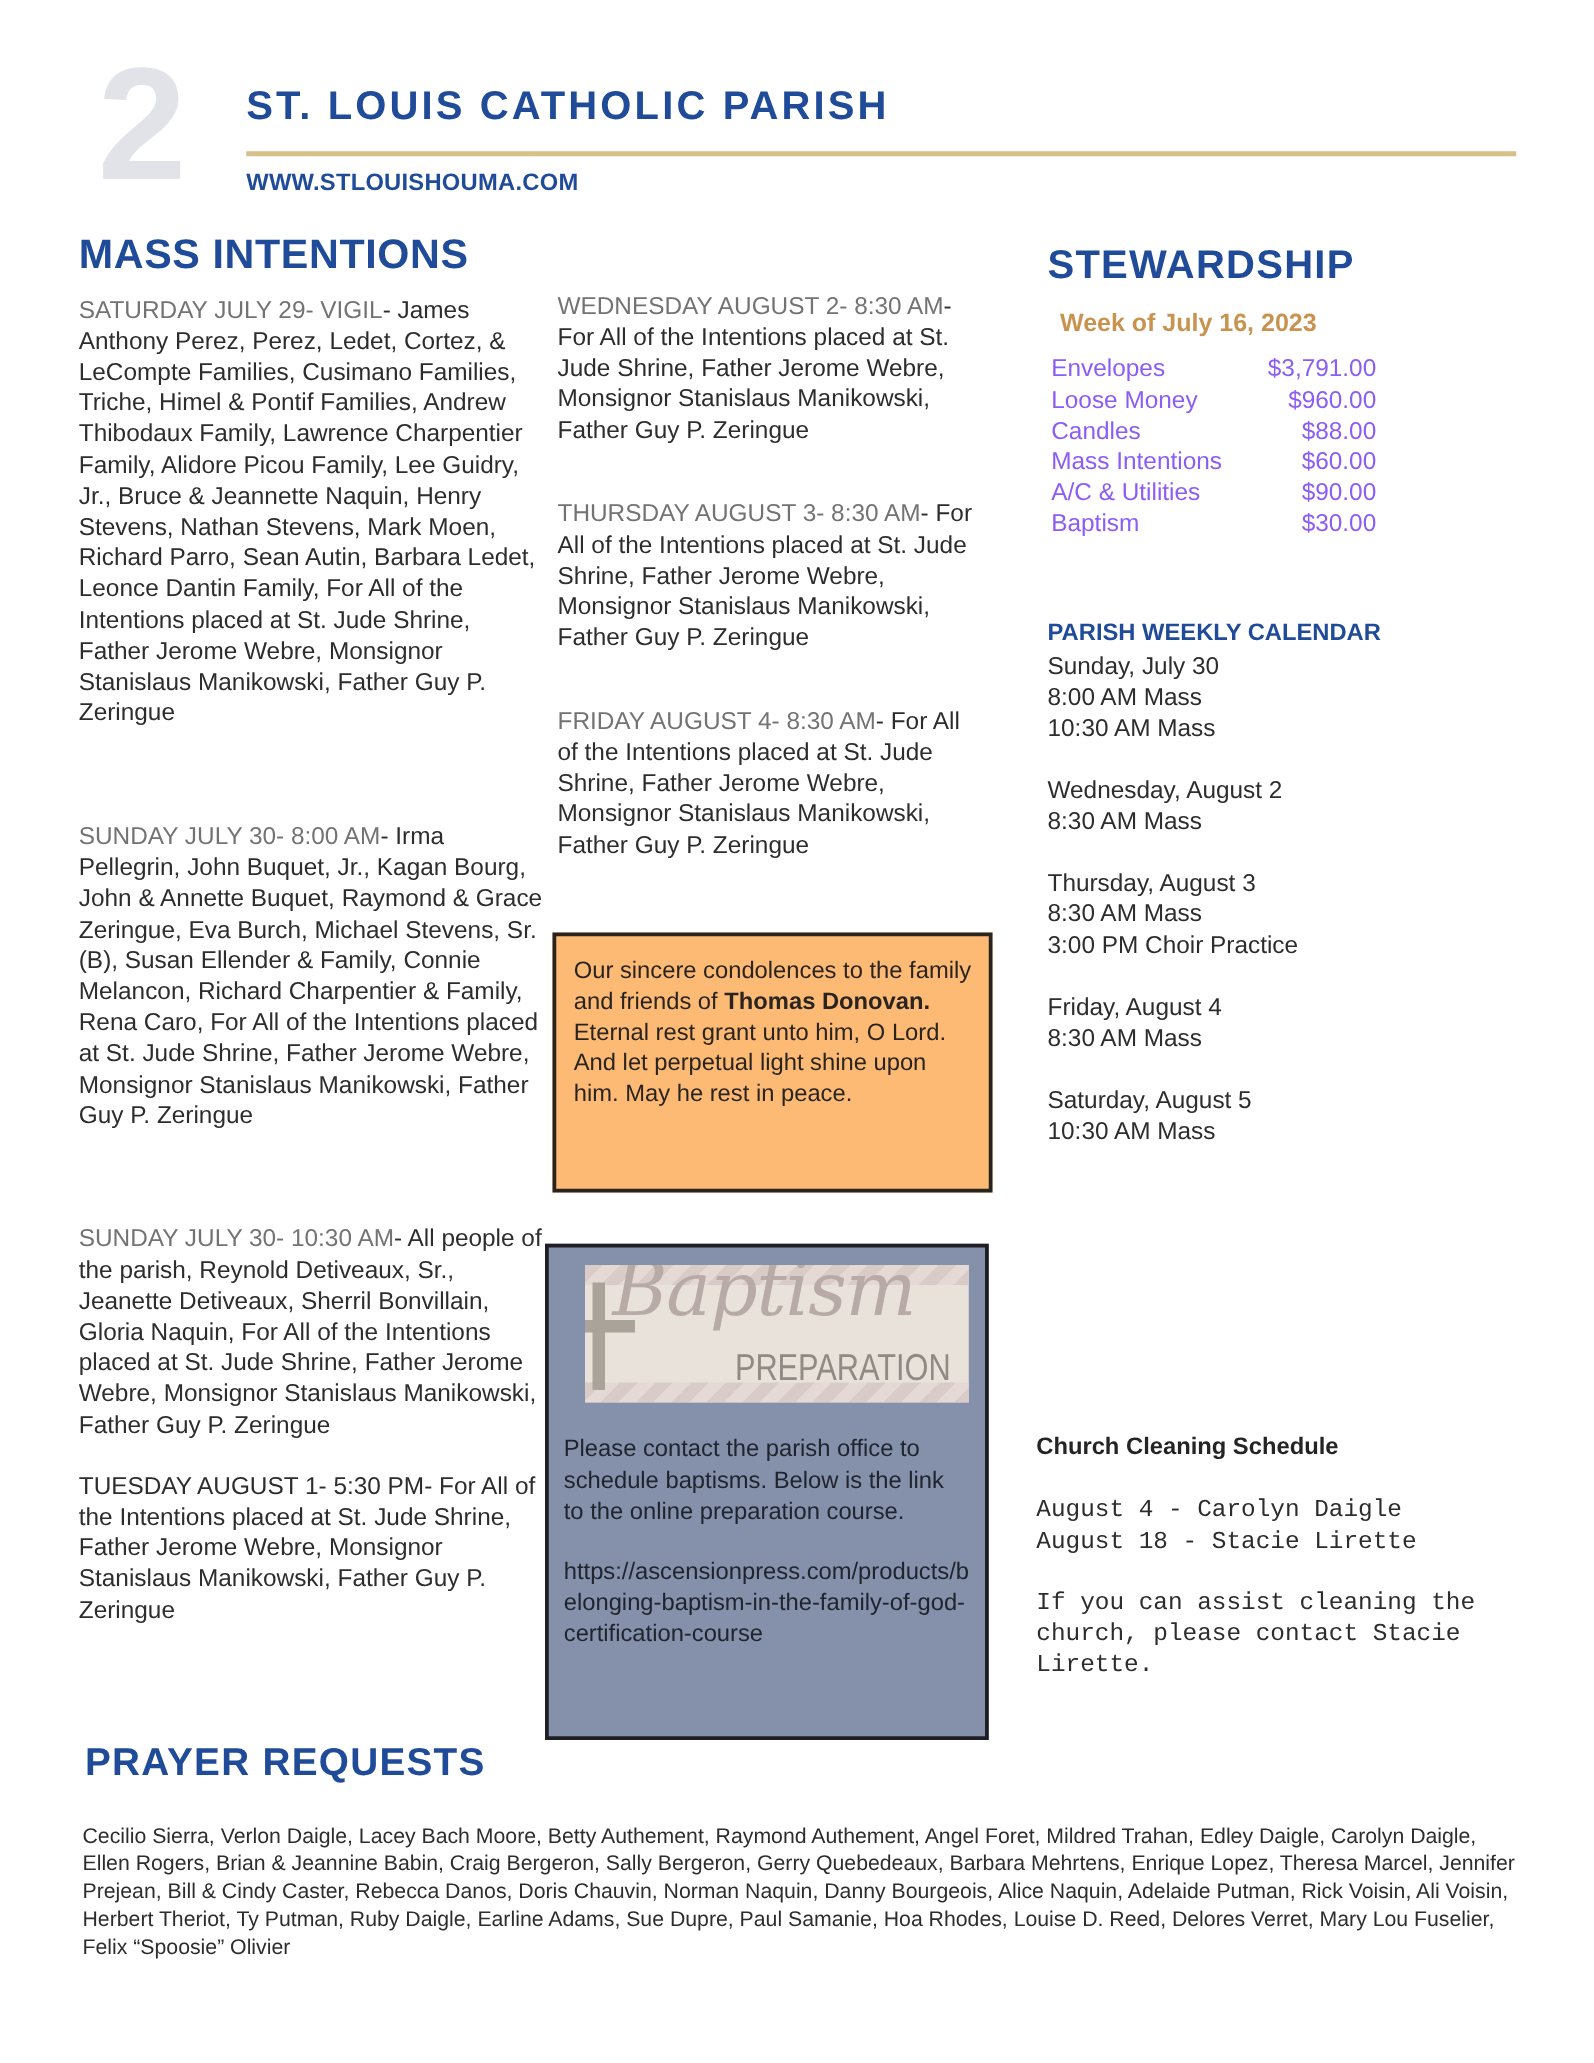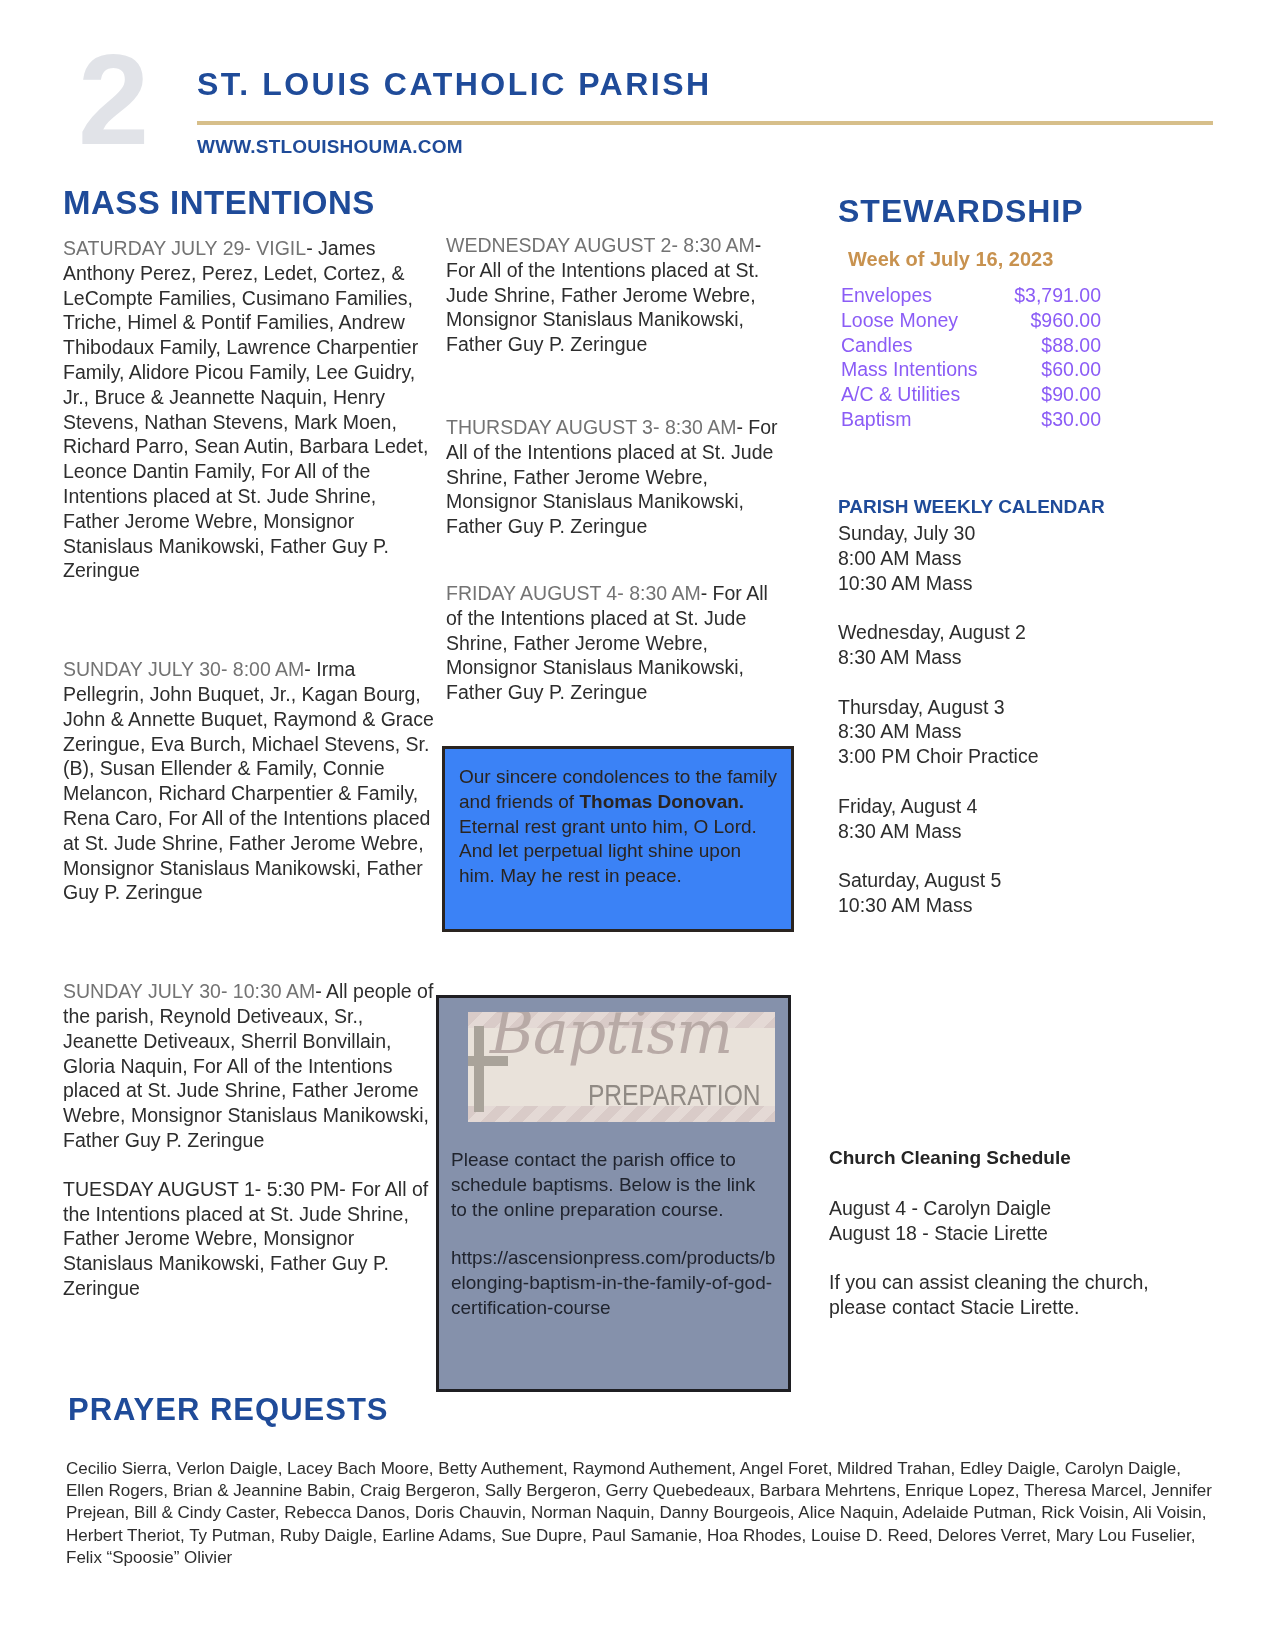--- a/index.html
+++ b/index.html
@@ -16,21 +16,21 @@
     .steward-title { position: absolute; left: 838px; top: 193px; font-size: 32px; letter-spacing: 1px; }
     .prayer-title { position: absolute; left: 68px; top: 1392px; font-size: 31px; letter-spacing: 1px; }
 
     .col { position: absolute; font-size: 19.5px; line-height: 24.8px; color: #2d2d2d; }
     .col-left { left: 63px; top: 236px; width: 372px; }
     .col-mid { left: 446px; top: 233px; width: 340px; }
     .intention { margin-bottom: 24px; }
     .intention .day { color: #737373; }
     .gap-lg { height: 50px; }
 
-    .condolence-box { position: absolute; left: 442px; top: 746px; width: 352px; height: 186px; background: #3b82f6; border: 3px solid #2a2420; padding: 16px 14px 10px 14px; font-size: 19px; line-height: 24.8px; color: #2a2420; }
+    .condolence-box { position: absolute; left: 442px; top: 746px; width: 352px; height: 208px; background: #fdba74; border: 3px solid #2a2420; padding: 16px 14px 10px 14px; font-size: 19px; line-height: 24.8px; color: #2a2420; }
     .condolence-box b { font-weight: bold; }
 
     .baptism-box { position: absolute; left: 436px; top: 995px; width: 355px; height: 397px; background: #8591ab; border: 3px solid #1f1f23; padding: 14px 12px; font-size: 19px; line-height: 24.8px; color: #20242e; }
     .baptism-banner { position: relative; width: 307px; height: 110px; margin-left: 17px; background: #e9e2da; overflow: hidden; }
     .baptism-banner .pattern-top, .baptism-banner .pattern-bot { position: absolute; left: 0; width: 100%; height: 16px; background: repeating-linear-gradient(135deg, #d9cbc8 0 10px, #e4d9d5 10px 20px); }
     .baptism-banner .pattern-top { top: 0; }
     .baptism-banner .pattern-bot { bottom: 0; }
     .baptism-banner .cross-v { position: absolute; left: 6px; top: 14px; width: 10px; height: 86px; background: #a9a39a; }
     .baptism-banner .cross-h { position: absolute; left: 0; top: 44px; width: 40px; height: 10px; background: #a9a39a; }
     .baptism-banner .script { position: absolute; left: 22px; top: 8px; font-family: "DejaVu Serif", serif; font-style: italic; font-size: 60px; color: #b8aaa6; letter-spacing: -1px; }
@@ -40,21 +40,21 @@
 
     .steward-week { position: absolute; left: 848px; top: 248px; font-weight: bold; font-size: 20px; color: #c8924f; }
     .steward-table { position: absolute; left: 841px; top: 283px; width: 260px; font-size: 19.5px; line-height: 24.8px; color: #8b5cf6; }
     .steward-row { display: flex; justify-content: space-between; }
 
     .calendar-title { position: absolute; left: 838px; top: 496px; font-weight: bold; font-size: 19px; color: #1f4b99; }
     .calendar { position: absolute; left: 838px; top: 521px; width: 300px; font-size: 19.5px; line-height: 24.8px; color: #2d2d2d; }
     .cal-day { margin-bottom: 24.8px; }
 
     .cleaning-title { position: absolute; left: 829px; top: 1147px; font-weight: bold; font-size: 19px; color: #242424; }
-    .cleaning { position: absolute; left: 829px; top: 1196px; width: 380px; font-size: 19.5px; line-height: 24.8px; color: #2d2d2d; }
+    .cleaning { position: absolute; left: 829px; top: 1196px; width: 380px; font-size: 19.5px; line-height: 24.8px; color: #2d2d2d; font-family: Liberation Mono, monospace; }
     .cleaning-note { margin-top: 24.8px; }
 
     .prayer-list { position: absolute; left: 66px; top: 1458px; width: 1150px; font-size: 17px; line-height: 22.2px; color: #2d2d2d; }
   </style>
 </head>
 <body>
 
 <div class="page-number">2</div>
 <div class="parish-title">ST. LOUIS CATHOLIC PARISH</div>
 <div class="gold-rule"></div>
@@ -73,21 +73,21 @@
   <div class="gap-lg"></div>
   <div class="intention">
     <span class="day">SUNDAY JULY 30- 10:30 AM</span><span>- All people of the parish, Reynold Detiveaux, Sr., Jeanette Detiveaux, Sherril Bonvillain, Gloria Naquin, For All of the Intentions placed at St. Jude Shrine, Father Jerome Webre, Monsignor Stanislaus Manikowski, Father Guy P. Zeringue</span>
   </div>
   <div class="intention">
     <span> TUESDAY AUGUST 1- 5:30 PM- For All of the Intentions placed at St. Jude Shrine, Father Jerome Webre, Monsignor Stanislaus Manikowski, Father Guy P. Zeringue</span>
   </div>
 </div>
 
 <div class="col col-mid">
-  <div class="intention" style="margin-bottom:58px">
+  <div class="intention" style="margin-bottom:42px">
     <span class="day">WEDNESDAY AUGUST 2- 8:30 AM</span><span>- For All of the Intentions placed at St. Jude Shrine, Father Jerome Webre, Monsignor Stanislaus Manikowski, Father Guy P. Zeringue</span>
   </div>
   <div class="intention" style="margin-bottom:42px">
     <span class="day">THURSDAY AUGUST 3- 8:30 AM</span><span>- For All of the Intentions placed at St. Jude Shrine, Father Jerome Webre, Monsignor Stanislaus Manikowski, Father Guy P. Zeringue</span>
   </div>
   <div class="intention">
     <span class="day">FRIDAY AUGUST 4- 8:30 AM</span><span>- For All of the Intentions placed at St. Jude Shrine, Father Jerome Webre, Monsignor Stanislaus Manikowski, Father Guy P. Zeringue</span>
   </div>
 </div>
 

